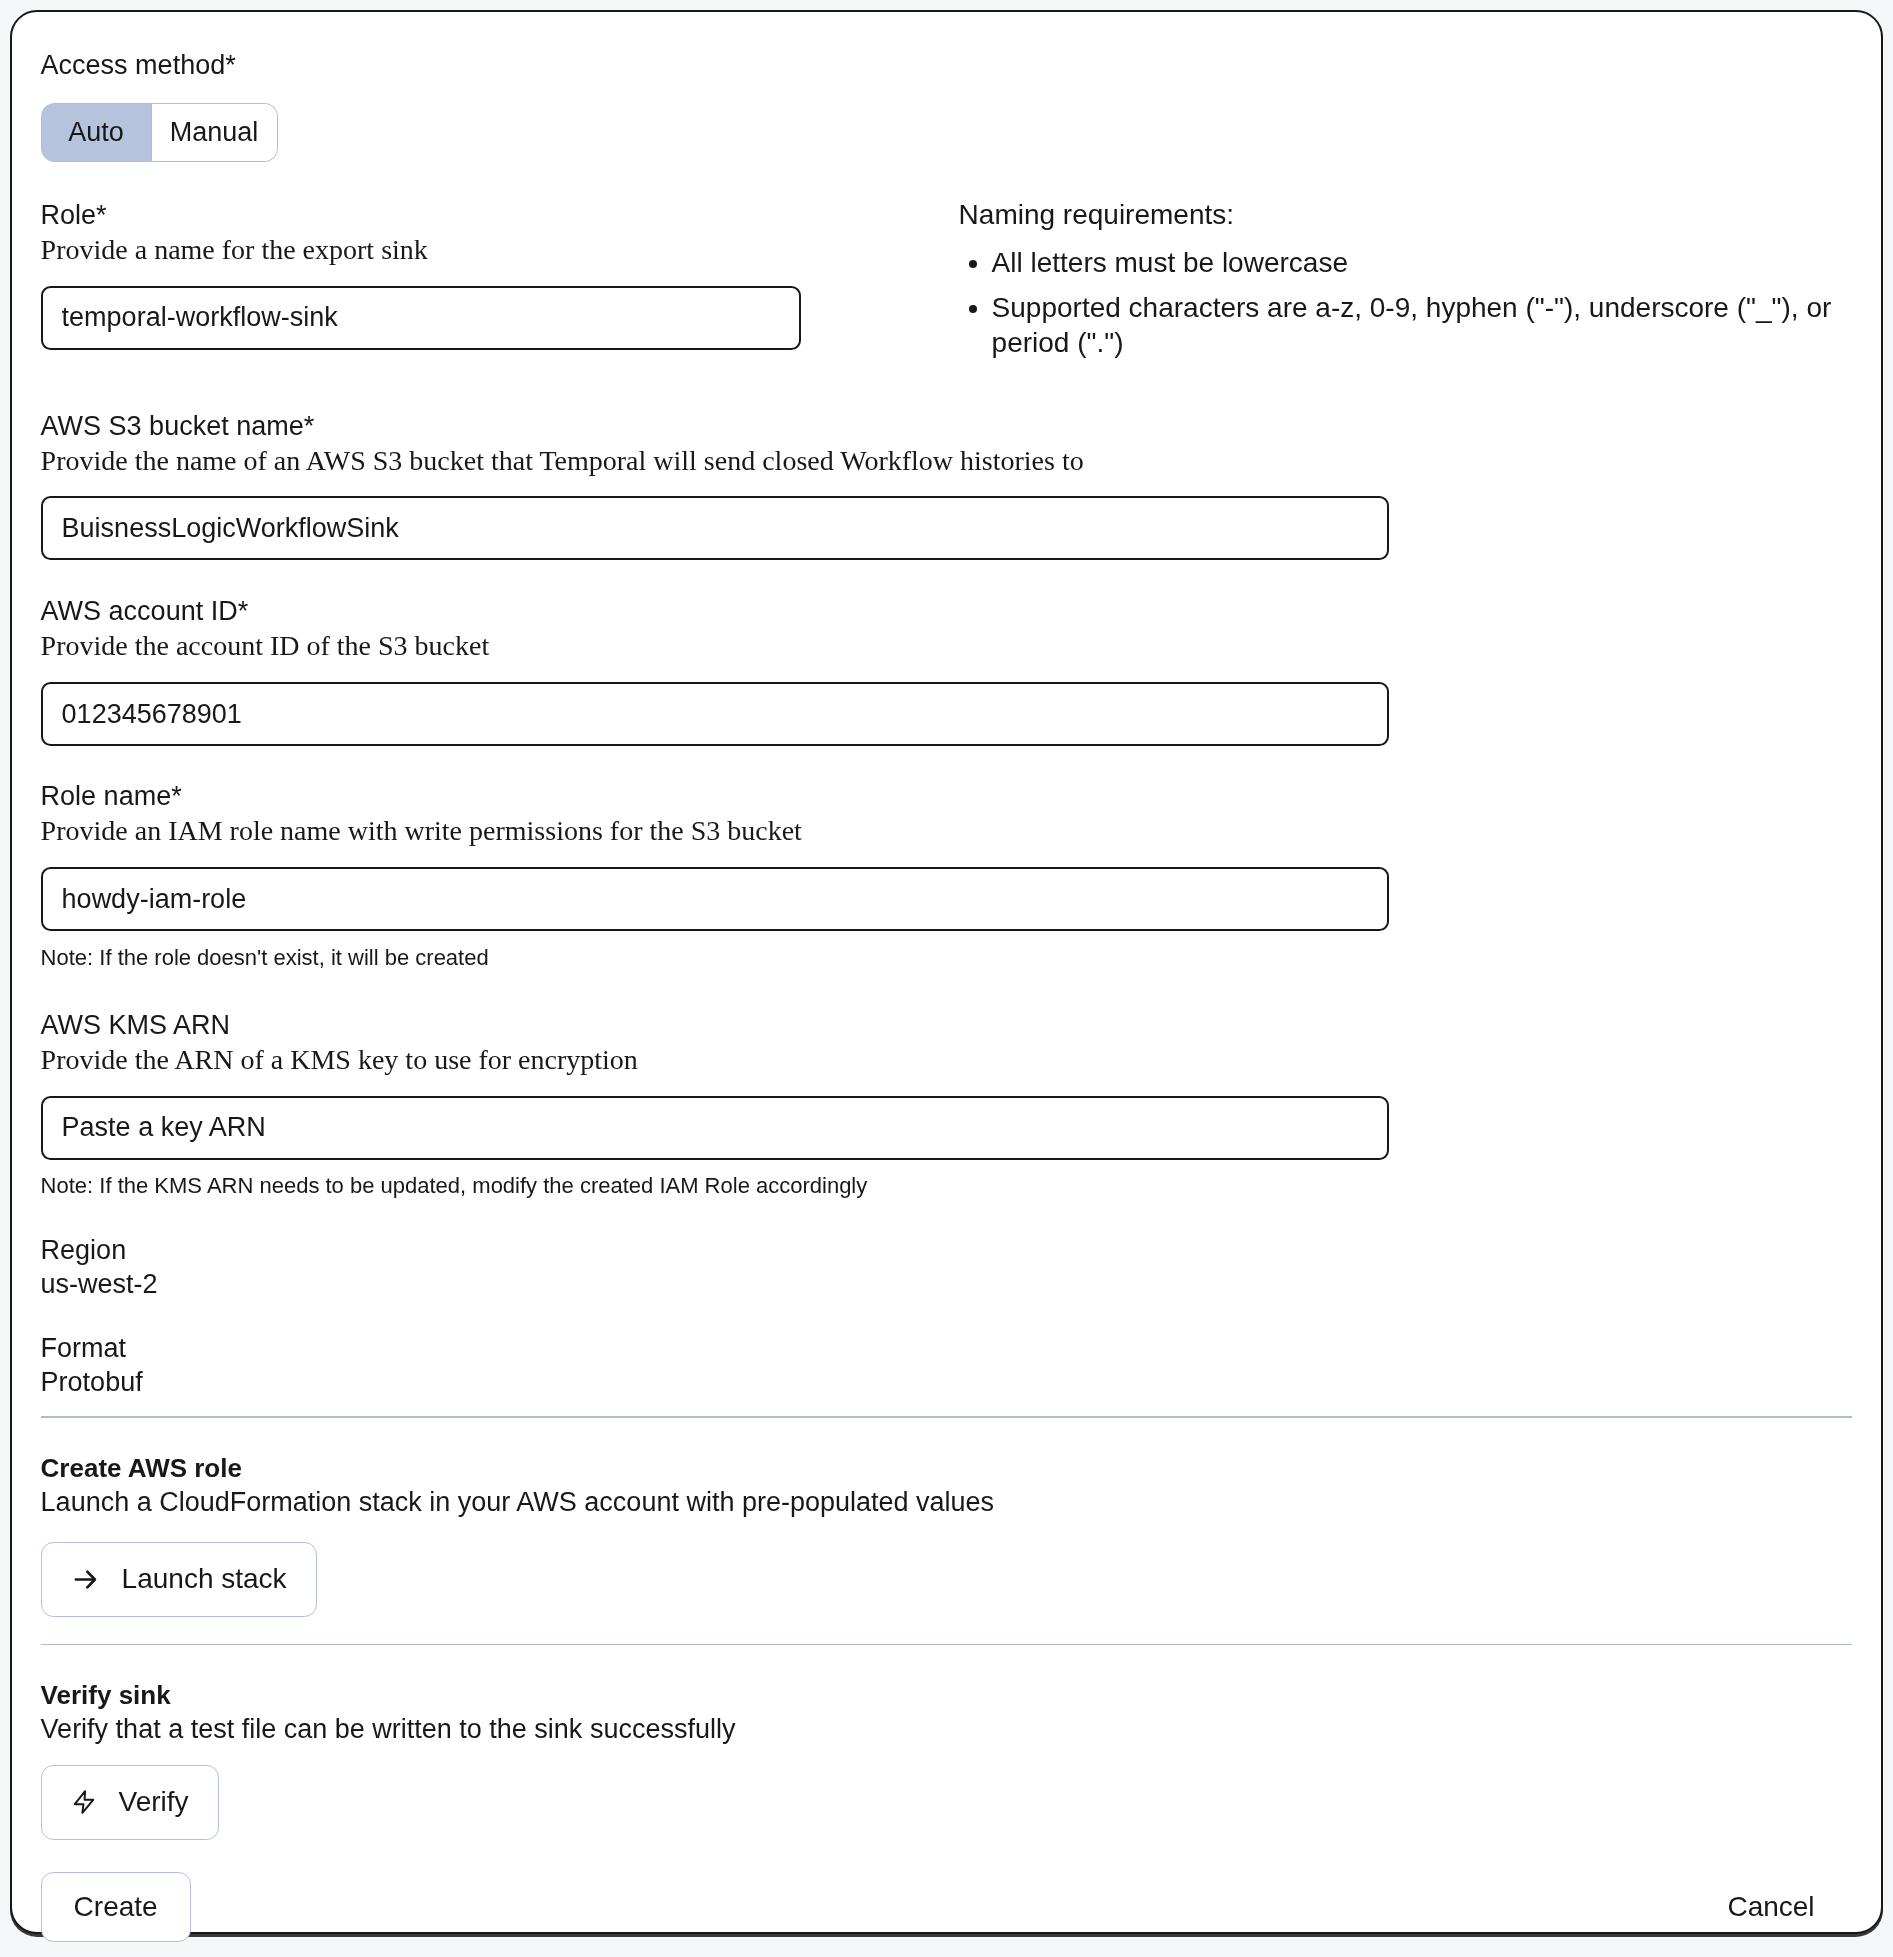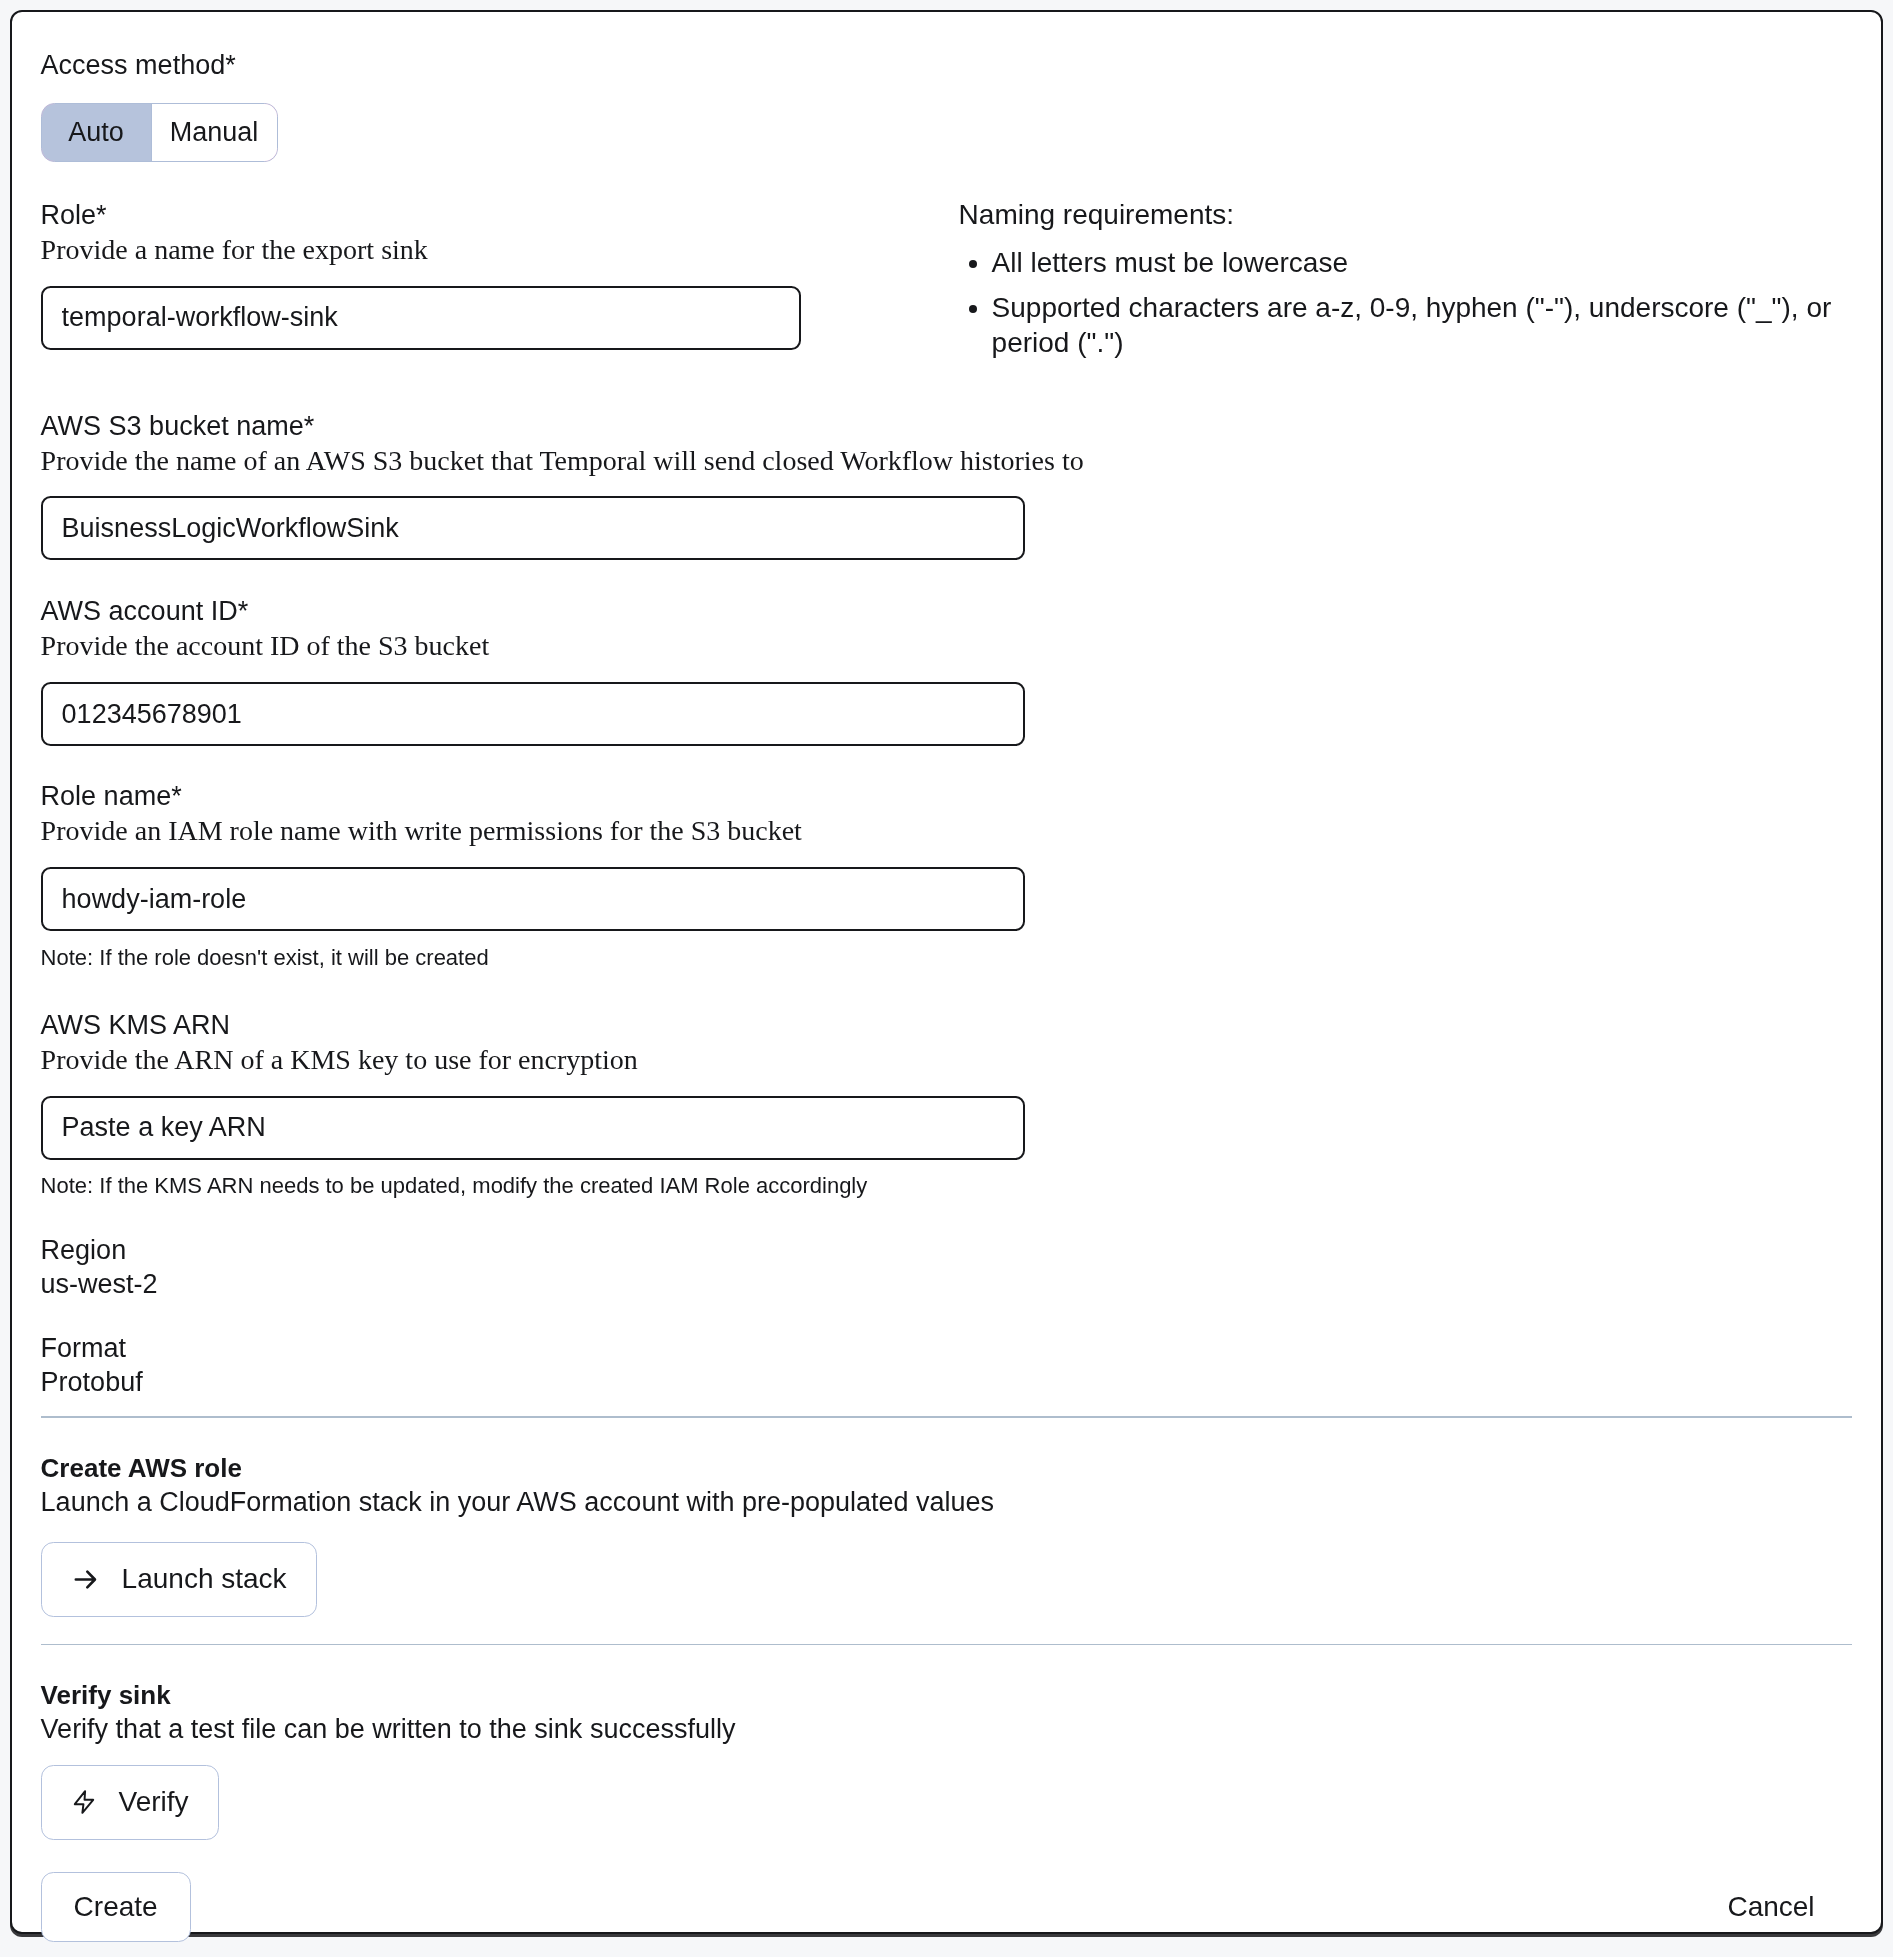--- a/index.html
+++ b/index.html
@@ -10,21 +10,21 @@
     font-family: "Liberation Sans", "DejaVu Sans", sans-serif;
     color: #17181b;
     overflow: hidden;
   }
   .card {
     margin: 9.6px 9.6px 0;
     width: 1873px;
     height: 1924px;
     background: #ffffff;
     border: 2.9px solid #17181b;
-    border-radius: 12px;
+    border-radius: 27px;
     box-shadow: 0 2.9px 0 rgba(23,24,27,.85);
     padding: 36px 29px 16px;
   }
   .lbl { font-size: 27px; line-height: 34px; }
   .desc { font-size: 28px; line-height: 34px; font-family: Liberation Serif, serif; }
   .note { font-size: 22px; line-height: 29px; margin-top: 11.5px; }
 
   
   .segmented {
     margin-top: 21px;
@@ -56,21 +56,21 @@
     border-radius: 9.6px;
     padding: 0 19px;
     font-family: "Liberation Sans", "DejaVu Sans", sans-serif;
     font-size: 27px;
     color: #17181b;
     background: #fff;
     outline: none;
   }
   input.text-input::placeholder { color: #17181b; opacity: 1; }
   .w-narrow { width: 760px; }
-  .w-wide { width: 984px; }
+  .w-wide { width: 1348px; }
 
   .name-row { display: flex; margin-top: 36px; }
   .name-col { width: 679px; flex: 0 0 auto; }
   .req-col { margin-left: 239px; width: 895px; }
   .req-title { font-size: 28px; line-height: 34px; }
   .req-list { margin: 13.4px 0 0; padding-left: 33px; }
   .req-list li { font-size: 28px; line-height: 35px; margin-bottom: 9.6px; }
 
   .sec-bucket { margin-top: 40px; }
   .sec-bucket input { margin-top: 18px; }

